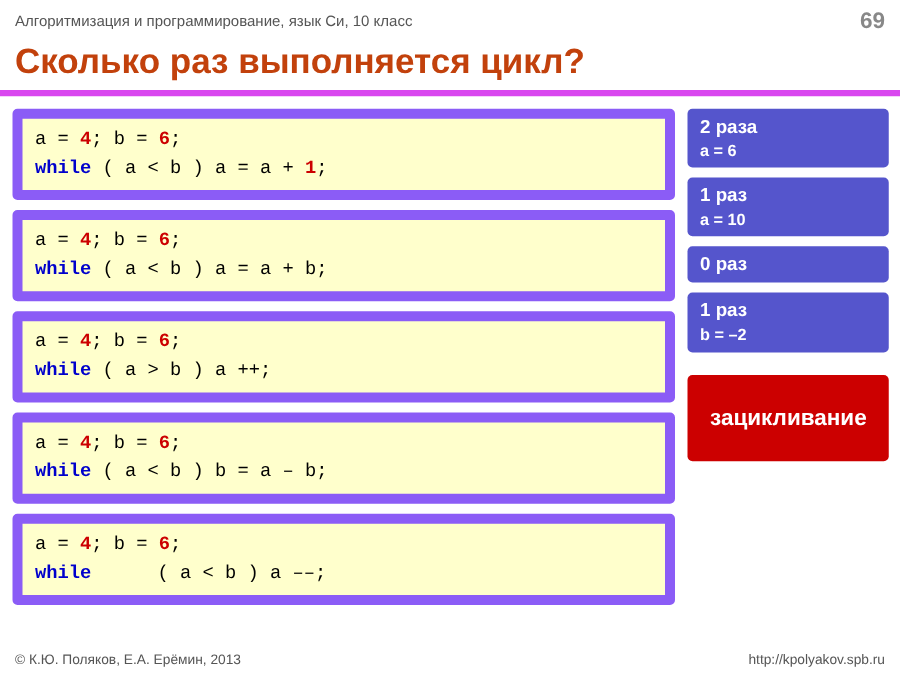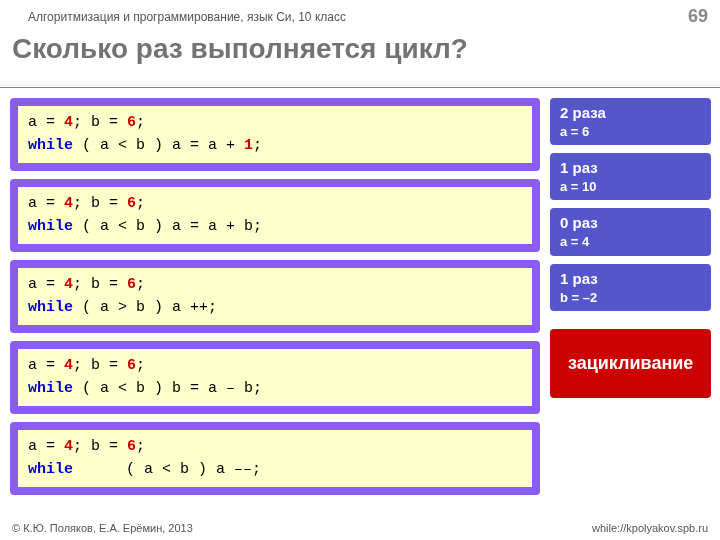--- a/index.html
+++ b/index.html
@@ -6,42 +6,42 @@
     body {
       font-family: Arial, sans-serif;
       background: #fff;
       width: 720px;
       height: 540px;
       overflow: hidden;
       position: relative;
     }
     .header-bar {
       background: #fff;
-      padding: 6px 12px 2px 28px;
+      padding: 6px 12px 2px 12px;
       display: flex;
       justify-content: space-between;
       align-items: center;
       border-bottom: none;
     }
     .header-bar .left-text {
       font-size: 12px;
       color: #555;
     }
     .header-bar .page-num {
       font-size: 18px;
       color: #888;
       font-weight: bold;
       text-align: right;
     }
     .title {
       font-size: 28px;
       font-weight: bold;
-      color: #737373;
-      padding: 4px 12px 22px 12px;
-      border-bottom: 1px solid #d946ef;
+      color: #c2410c;
+      padding: 4px 12px 7px 12px;
+      border-bottom: 5px solid #d946ef;
       margin-bottom: 10px;
     }
     .main-content {
       display: flex;
       flex-direction: row;
       padding: 0 10px;
       gap: 10px;
     }
     .code-column {
       display: flex;
@@ -187,27 +187,26 @@
       <div class="answer-block">
         <div class="answer-line1">2 раза</div>
         <div class="answer-line2">a = 6</div>
       </div>
       <div class="answer-block">
         <div class="answer-line1">1 раз</div>
         <div class="answer-line2">a = 10</div>
       </div>
       <div class="answer-block">
         <div class="answer-line1">0 раз</div>
-        <div class="answer-line2">a = 4</div>
       </div>
       <div class="answer-block">
         <div class="answer-line1">1 раз</div>
         <div class="answer-line2">b = –2</div>
       </div>
       <div class="answer-zaciklivanie">зацикливание</div>
     </div>
   </div>
 </div>
 
 <div class="footer">
   <span>© К.Ю. Поляков, Е.А. Ерёмин, 2013</span>
-  <span>while://kpolyakov.spb.ru</span>
+  <span>http://kpolyakov.spb.ru</span>
 </div>
 
 </body></html>

